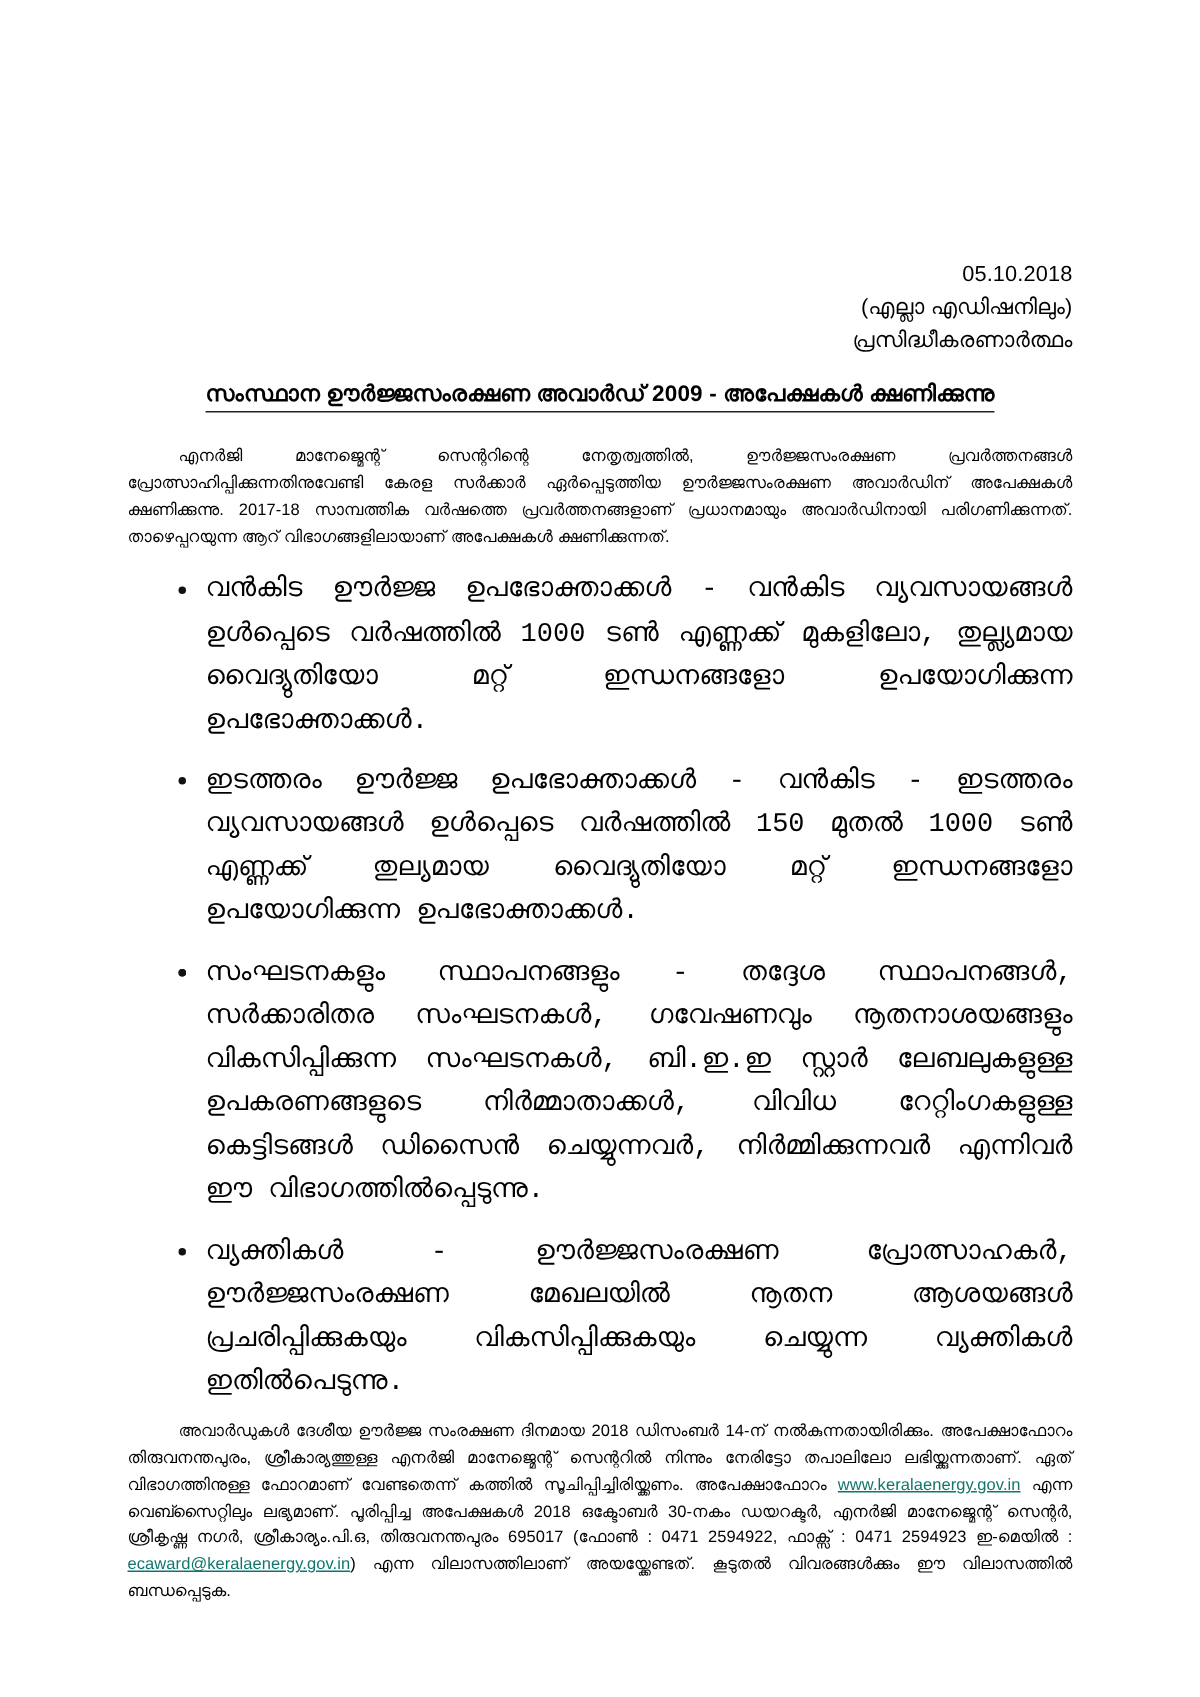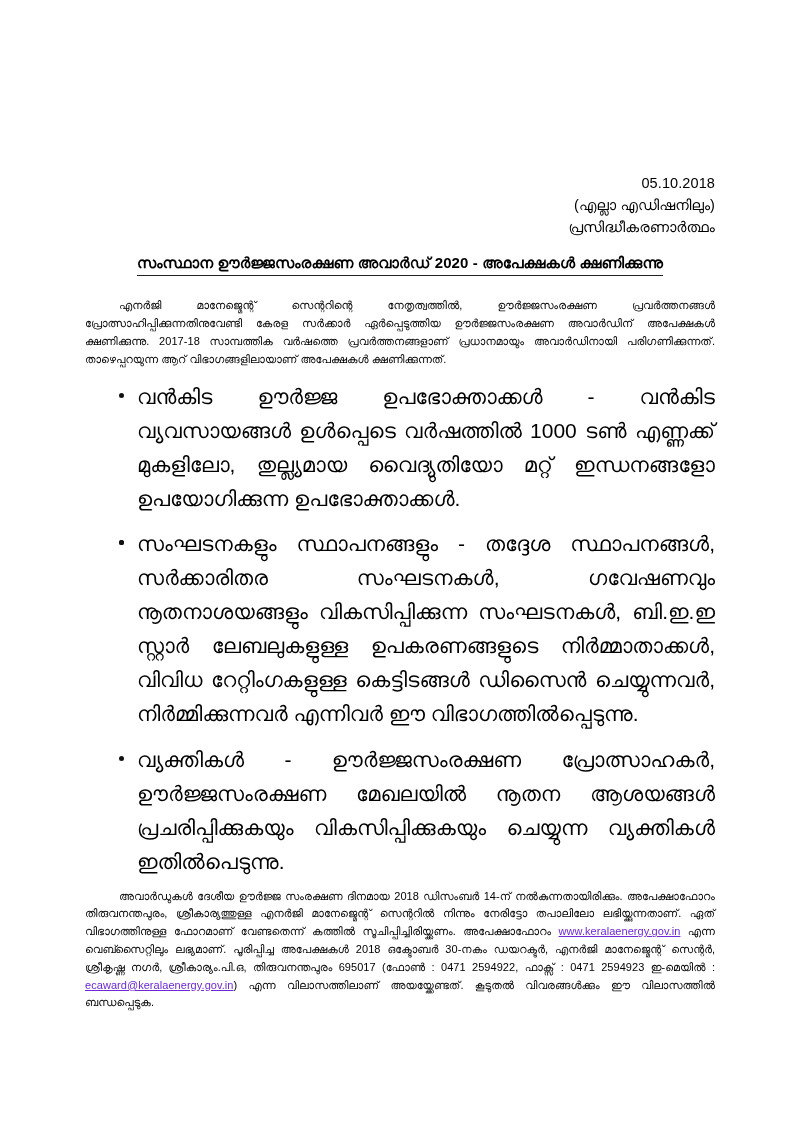--- a/index.html
+++ b/index.html
@@ -83,68 +83,73 @@
   
   ul.cat-list {
     list-style: none;
     margin: 12px 0 0 0;
     padding: 0 0 0 0;
   }
   ul.cat-list > li {
     position: relative;
     padding-left: 52px;
     margin-bottom: 11px;
-    font-size: 21px;
+    font-size: 18px;
     line-height: 1.62;
     text-align: justify;
     text-justify: inter-word;
+    font-family: Liberation Mono, monospace;
   }
   ul.cat-list > li:last-child {
     margin-bottom: 0;
   }
   ul.cat-list > li .dot {
     position: absolute;
     left: 34px;
     top: 0.62em;
     width: 5px;
     height: 5px;
     background: #111;
     border-radius: 50%;
     display: block;
   }
 
   
   .weblink, .maillink {
-    color: #6d28d9;
+    color: #0f766e;
     text-decoration: underline;
     white-space: nowrap;
   }
 </style>
 </head>
 <body>
 
 <div class="page">
   <div class="content">
 
     <div class="header-block">
       <div class="header-line date">05.10.2018</div>
       <div class="header-line">(എല്ലാ എഡിഷനിലും)</div>
       <div class="header-line">പ്രസിദ്ധീകരണാർത്ഥം</div>
     </div>
 
     <div class="doc-title">
-      <span class="title-inner">സംസ്ഥാന ഊർജ്ജസംരക്ഷണ അവാർഡ്  2020 - അപേക്ഷകൾ ക്ഷണിക്കുന്നു</span>
+      <span class="title-inner">സംസ്ഥാന ഊർജ്ജസംരക്ഷണ അവാർഡ്  2009 - അപേക്ഷകൾ ക്ഷണിക്കുന്നു</span>
     </div>
 
     <p class="para intro">എനർജി മാനേജ്മെന്റ് സെന്ററിന്റെ നേതൃത്വത്തിൽ, ഊർജ്ജസംരക്ഷണ പ്രവർത്തനങ്ങൾ പ്രോത്സാഹിപ്പിക്കുന്നതിനുവേണ്ടി കേരള സർക്കാർ ഏർപ്പെടുത്തിയ ഊർജ്ജസംരക്ഷണ അവാർഡിന് അപേക്ഷകൾ ക്ഷണിക്കുന്നു. 2017-18 സാമ്പത്തിക വർഷത്തെ പ്രവർത്തനങ്ങളാണ് പ്രധാനമായും അവാർഡിനായി പരിഗണിക്കുന്നത്. താഴെപ്പറയുന്ന ആറ് വിഭാഗങ്ങളിലായാണ് അപേക്ഷകൾ ക്ഷണിക്കുന്നത്.</p>
 
     <ul class="cat-list">
       <li>
         <span class="dot"></span>
         <span>വൻകിട ഊർജ്ജ ഉപഭോക്താക്കൾ - വൻകിട വ്യവസായങ്ങൾ ഉൾപ്പെടെ വർഷത്തിൽ 1000 ടൺ എണ്ണക്ക് മുകളിലോ, തുല്ല്യമായ വൈദ്യുതിയോ മറ്റ് ഇന്ധനങ്ങളോ ഉപയോഗിക്കുന്ന ഉപഭോക്താക്കൾ.</span>
+      </li>
+      <li>
+        <span class="dot"></span>
+        <span>ഇടത്തരം ഊർജ്ജ ഉപഭോക്താക്കൾ - വൻകിട - ഇടത്തരം വ്യവസായങ്ങൾ ഉൾപ്പെടെ വർഷത്തിൽ 150 മുതൽ 1000 ടൺ എണ്ണക്ക് തുല്യമായ വൈദ്യുതിയോ മറ്റ് ഇന്ധനങ്ങളോ ഉപയോഗിക്കുന്ന ഉപഭോക്താക്കൾ.</span>
       </li>
       <li>
         <span class="dot"></span>
       </li>
       <li>
         <span class="dot"></span>
         <span>സംഘടനകളും സ്ഥാപനങ്ങളും - തദ്ദേശ സ്ഥാപനങ്ങൾ, സർക്കാരിതര സംഘടനകൾ, ഗവേഷണവും നൂതനാശയങ്ങളും വികസിപ്പിക്കുന്ന സംഘടനകൾ, ബി.ഇ.ഇ സ്റ്റാർ ലേബലുകളുള്ള ഉപകരണങ്ങളുടെ നിർമ്മാതാക്കൾ, വിവിധ റേറ്റിംഗകളുള്ള കെട്ടിടങ്ങൾ ഡിസൈൻ ചെയ്യുന്നവർ, നിർമ്മിക്കുന്നവർ എന്നിവർ ഈ വിഭാഗത്തിൽപ്പെടുന്നു.</span>
       </li>
       <li>
         <span class="dot"></span>

